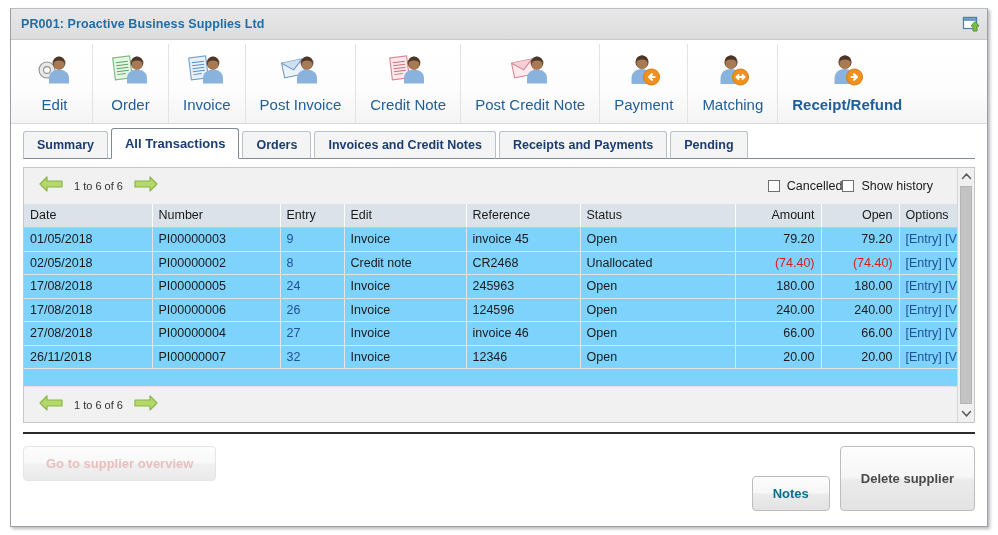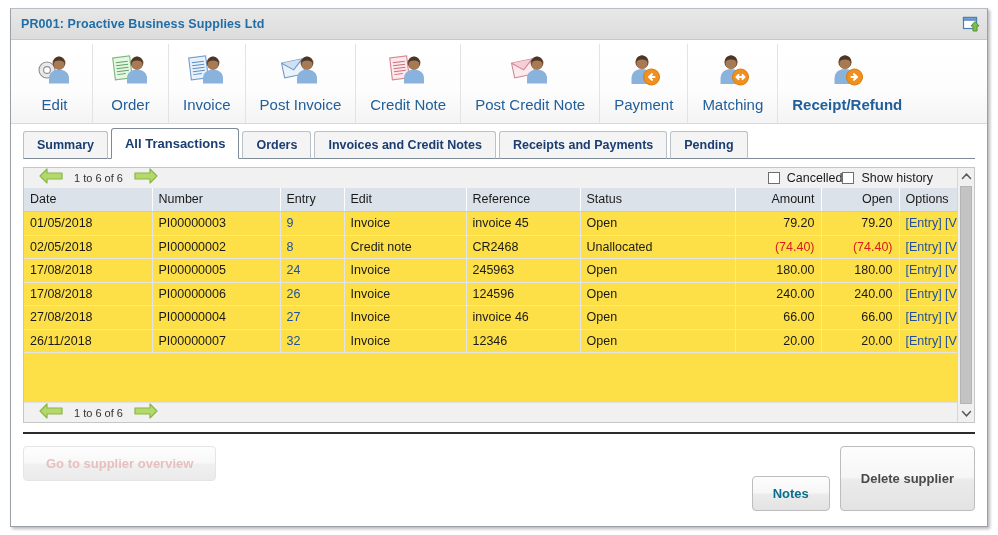--- a/index.html
+++ b/index.html
@@ -108,39 +108,39 @@
     border: 1px solid #c6c6c6;
     background: #f6f6f6;
     flex: none;
     height: 256px;
     display: flex;
     position: relative;
   }
   .panel-main { flex: 1; min-width: 0; display: flex; flex-direction: column; }
 
   .pagerow {
-    height: 20px; flex: none;
+    height: 36px; flex: none;
     background: #f1f1f1;
     display: flex; align-items: center;
     padding: 0 8px 0 14px;
     justify-content: space-between;
   }
   .pager { display: flex; align-items: center; gap: 10px; }
   .pager .arrow { cursor: pointer; display: block; }
   .pager .ptext { font-size: 11px; color: #333; }
   .checks { display: flex; align-items: center; padding-right: 16px; }
   .chk { display: flex; align-items: center; gap: 7px; cursor: pointer; }
   .chk .box {
     width: 12px; height: 12px;
     border: 1px solid #6f6f6f; background: #ffffff;
   }
   .chk .ctext { font-size: 12.5px; color: #1a1a1a; }
 
   
-  .tablewrap { flex: 1; background: #fde047; overflow: hidden; }
+  .tablewrap { flex: 1; background: #7dd3fc; overflow: hidden; }
   table { border-collapse: collapse; width: 100%; table-layout: fixed; }
   thead th {
     background: #dbe2ea;
     font-size: 12.5px; font-weight: normal;
     color: #1a1a1a;
     text-align: left;
     padding: 4px 6px 5px 6px;
     border-right: 1px solid #ffffff;
     border-bottom: 1px solid #c3cbd4;
     height: 23px;

